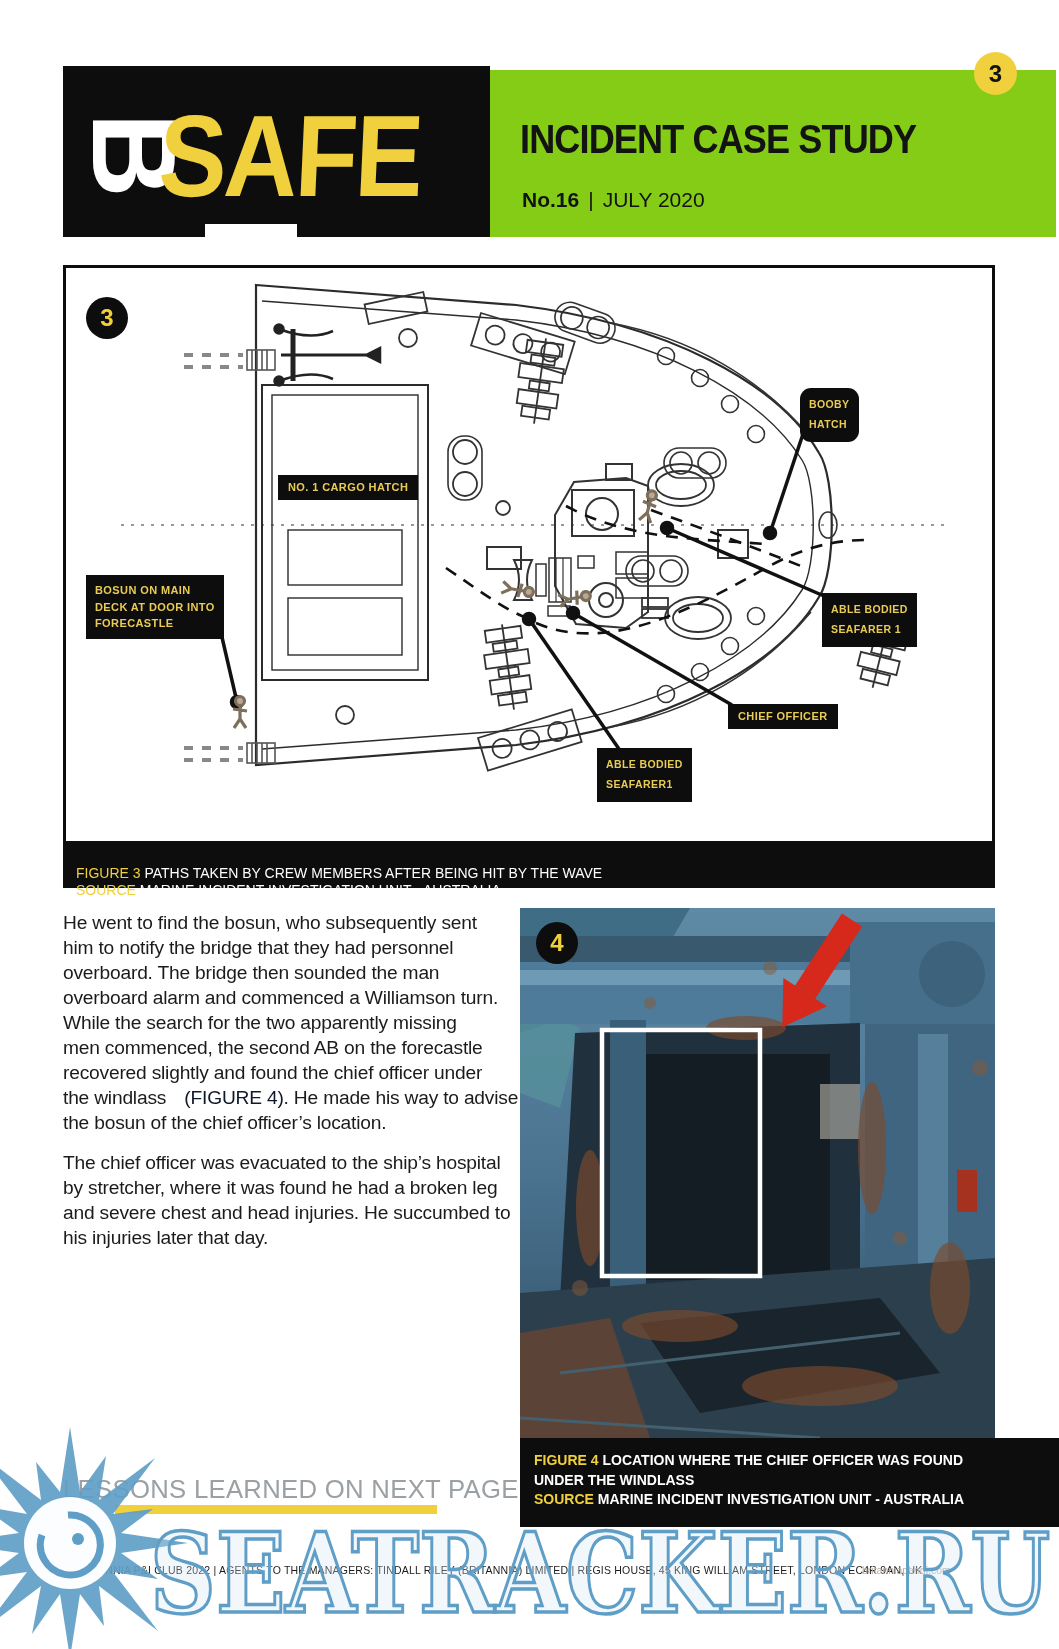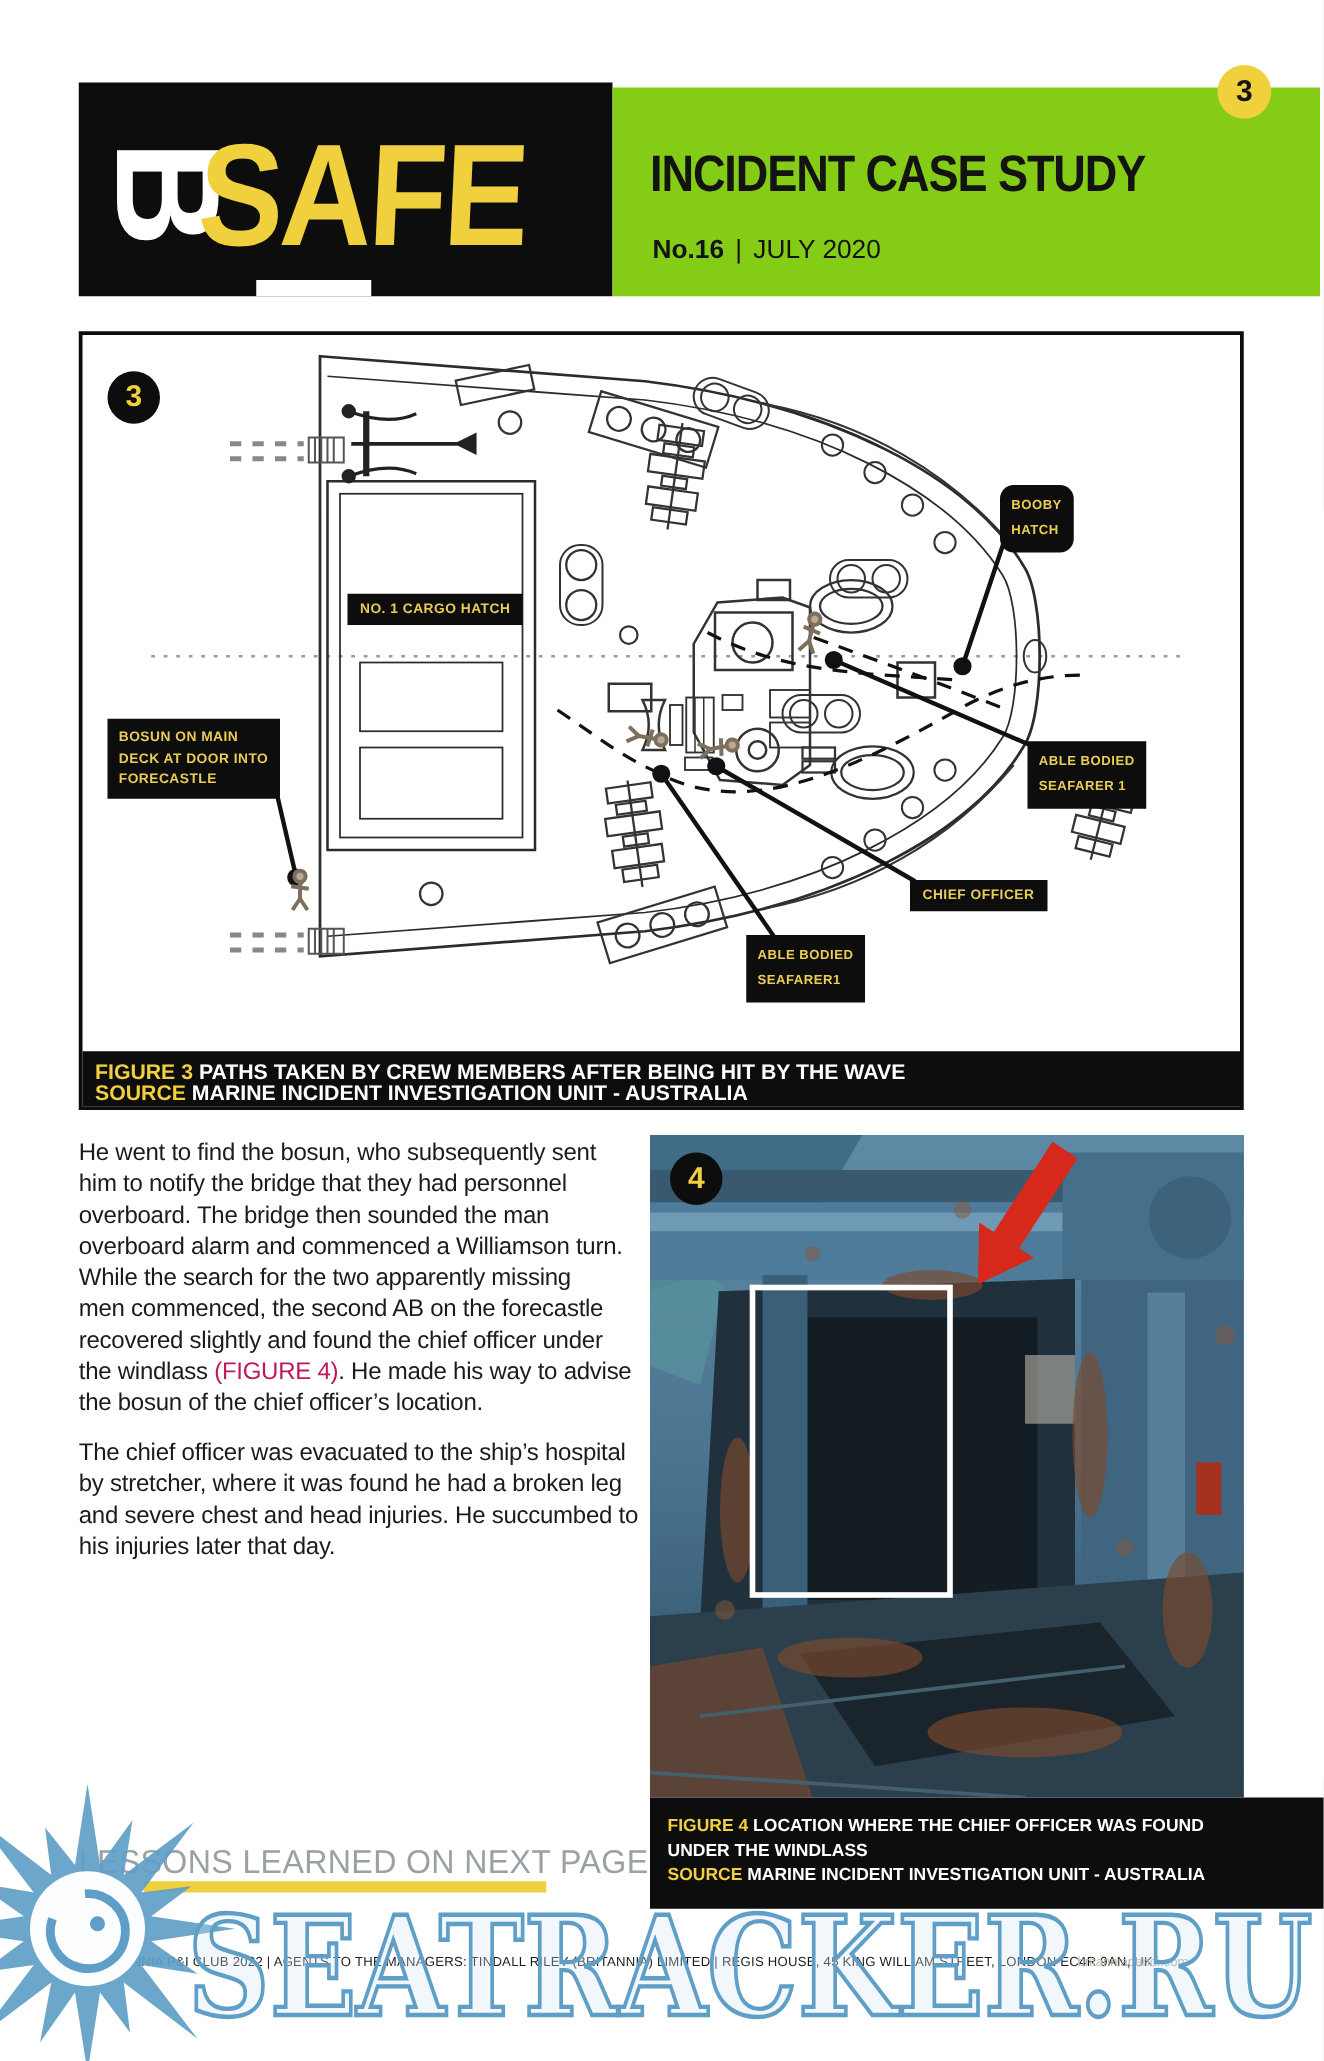--- a/index.html
+++ b/index.html
@@ -25,28 +25,28 @@
   .figure3{position:absolute;left:63px;top:265px;width:932px;height:623px;border:3px solid #0d0d0d;
           box-sizing:border-box;background:#fff;}
   .fig-badge{position:absolute;width:42px;height:42px;border-radius:50%;background:#0d0d0d;
           color:#f0d03c;font-weight:bold;font-size:24px;display:flex;align-items:center;justify-content:center;z-index:5;}
   .diagram{position:absolute;left:0;top:0;}
   .dlabel{position:absolute;background:#0d0d0d;color:#e9cc55;font-weight:bold;font-size:10.5px;
           letter-spacing:.4px;padding:7px 9px;line-height:1.9;z-index:4;white-space:nowrap;}
   .dlabel.tight{line-height:1.5;}
   .dlabel.single{padding:6px 10px;line-height:1.2;}
   .figcap{position:absolute;left:0;right:0;bottom:0;height:44px;background:#0d0d0d;color:#ffffff;
-          box-sizing:border-box;padding:8px 0 0 10px;font-weight:bold;font-size:17px;line-height:17px;white-space:nowrap;}
+          box-sizing:border-box;padding:24px 0 0 10px;font-weight:normal;font-size:14px;line-height:17px;white-space:nowrap;}
   .cap-y{color:#f0d03c;}
   
   .text-col{position:absolute;left:63px;top:910px;width:455px;color:#1b1b1b;font-size:19.2px;
           line-height:25px;letter-spacing:-.2px;}
   .text-col .ln{white-space:nowrap;}
   .pgap{height:15px;}
-  .figref{color:#be185d;}
+  .figref{color:#0f172a;margin-left:13px;}
   
   .figure4{position:absolute;left:520px;top:908px;width:475px;}
   .photo{position:relative;width:475px;height:530px;background:#3c5a70;overflow:hidden;}
   .fig4cap{width:547px;height:89px;background:#0d0d0d;color:#ffffff;box-sizing:border-box;
           padding:13px 0 0 14px;font-weight:bold;font-size:14px;line-height:19.5px;white-space:nowrap;}
   
   .lessons{position:absolute;left:63px;top:1474px;font-size:26.5px;color:#9aa0a4;letter-spacing:.3px;
           display:inline-block;transform:scaleX(.97);transform-origin:left;white-space:nowrap;z-index:2;}
   .lessons-bar{position:absolute;left:115px;top:1505px;width:322px;height:9px;background:#f0d03c;z-index:1;}
   .footer-left{position:absolute;left:63px;top:1564px;font-size:10.5px;color:#1c1c1c;letter-spacing:.2px;white-space:nowrap;z-index:2;}

